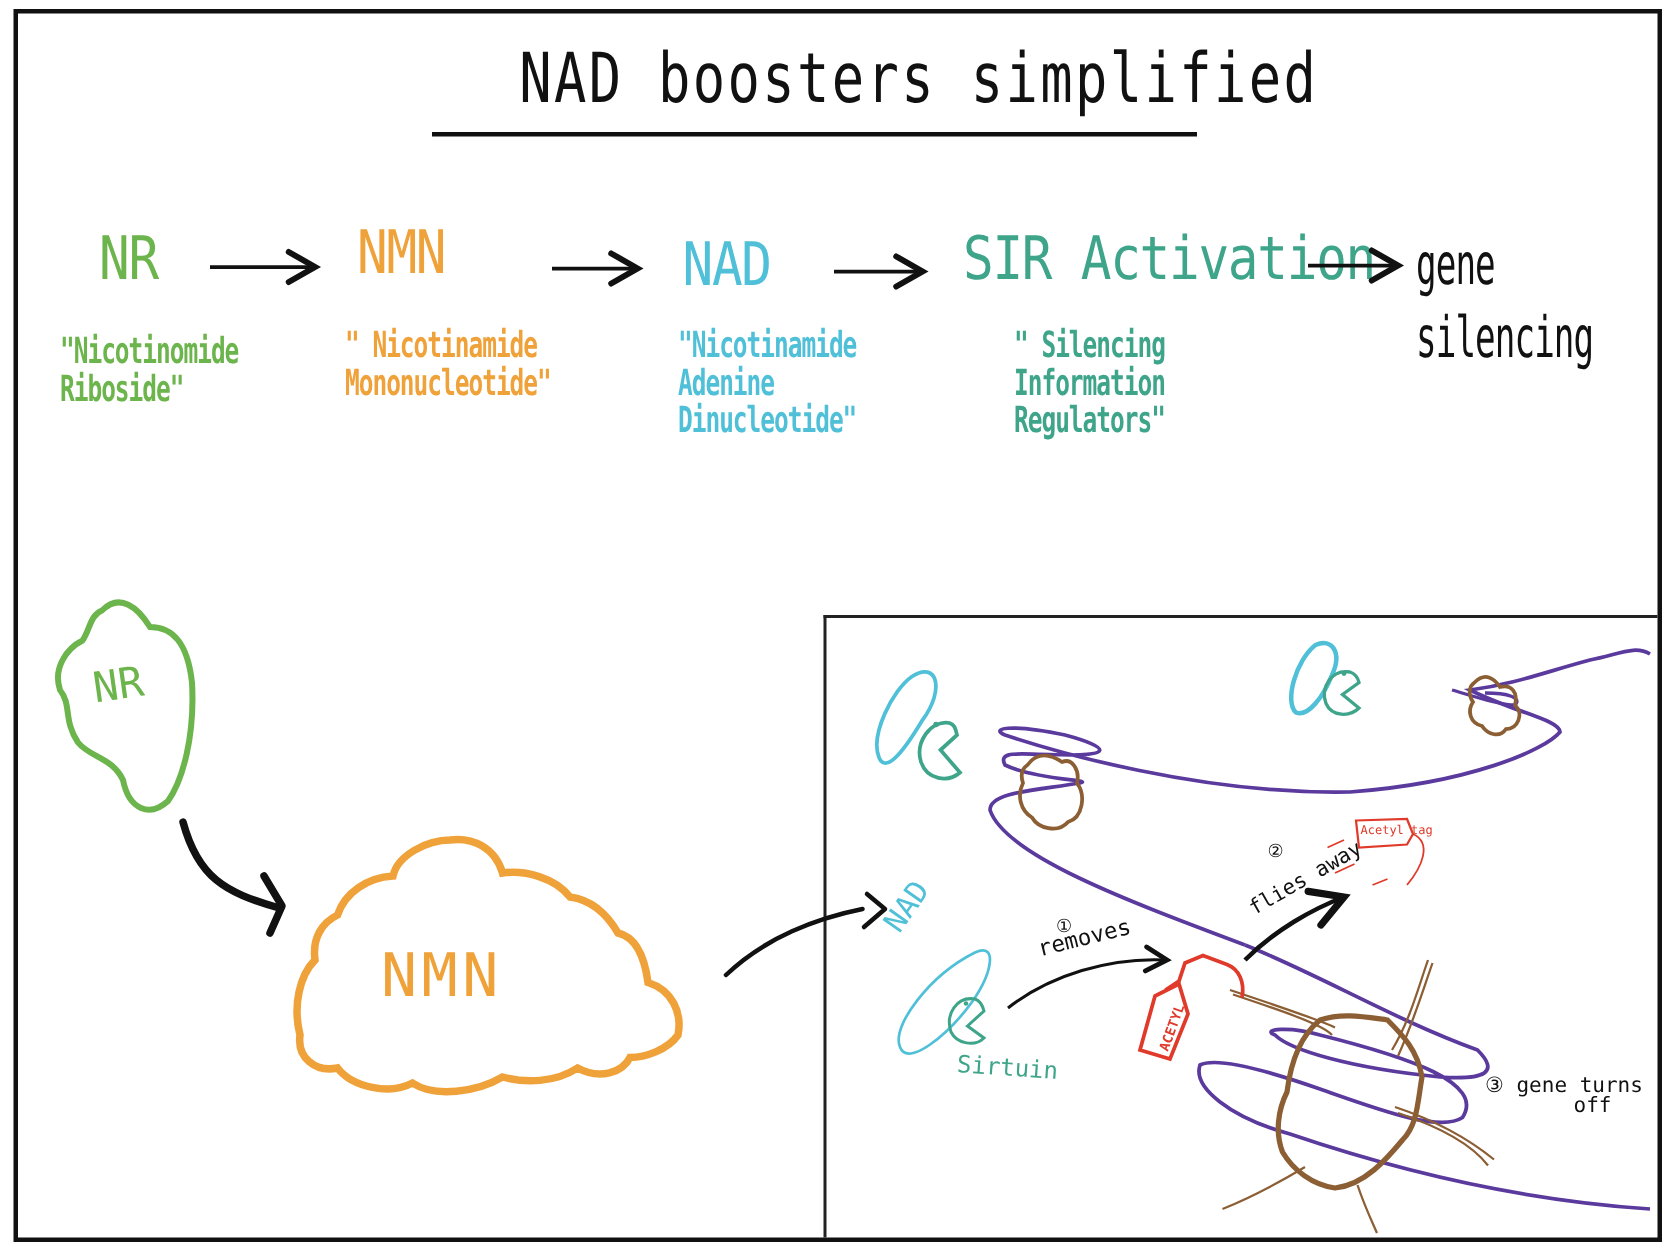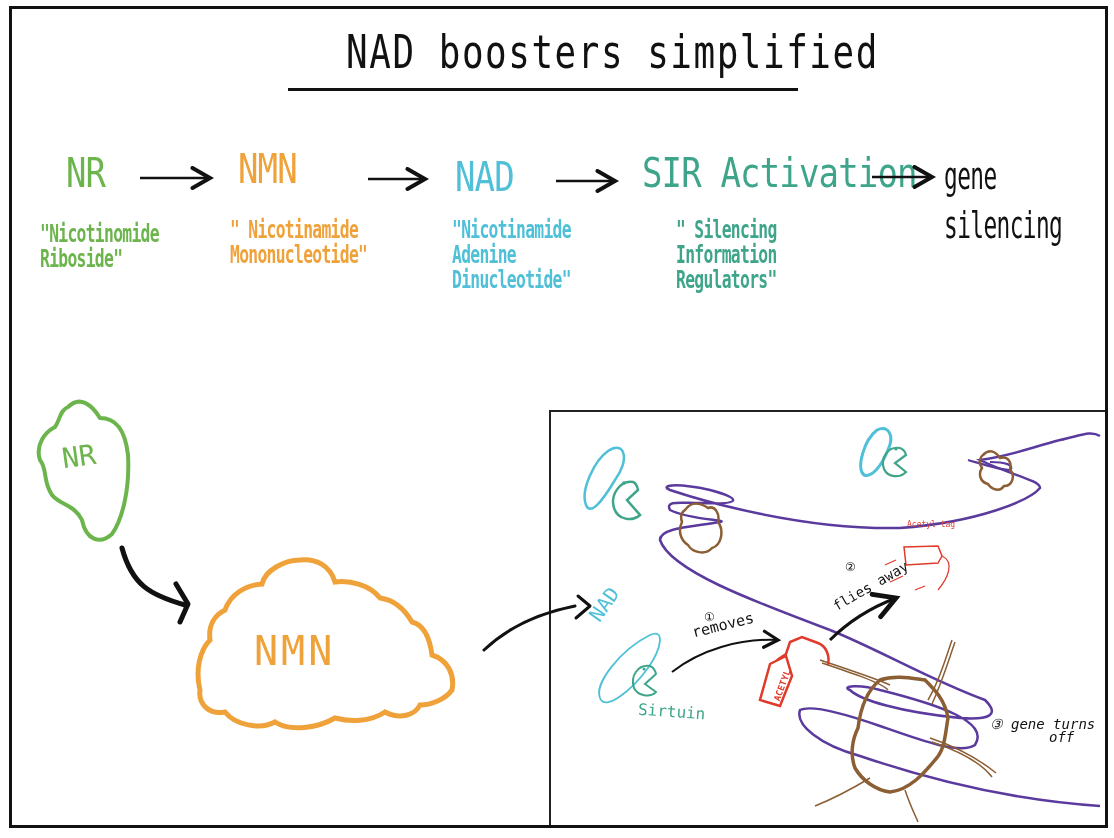--- a/index.html
+++ b/index.html
@@ -124,17 +124,17 @@
 
 <div class="lbl" style="left:584px;top:612px;font-size:20px;color:#4fc0d8;transform:rotate(-55deg);transform-origin:left top;">NAD</div>
 <div class="lbl" style="left:638px;top:702px;font-size:16px;color:#3fa58a;transform:rotate(4deg);">Sirtuin</div>
 
 <div class="lbl" style="left:704px;top:610px;font-size:12px;color:#111;">①</div>
 <div class="lbl" style="left:690px;top:624px;font-size:15px;color:#111;transform:rotate(-14deg);transform-origin:left top;">removes</div>
 
 <div class="lbl" style="left:845px;top:560px;font-size:12px;color:#111;">②</div>
 <div class="lbl" style="left:830px;top:600px;font-size:14px;color:#111;transform:rotate(-30deg);transform-origin:left top;">flies away</div>
 
-<div class="lbl" style="left:990px;top:718px;font-size:14px;color:#111;line-height:0.95;font-style:italic;">③ gene turns
+<div class="lbl" style="left:990px;top:718px;font-size:14px;color:#111;line-height:0.95;">③ gene turns
        off</div>
 
 <div class="lbl" style="left:772px;top:699px;font-size:9px;font-weight:bold;color:#e03a2a;transform:rotate(-70deg);transform-origin:left top;">ACETYL</div>
-<div class="lbl" style="left:907px;top:520px;font-size:8px;color:#e03a2a;text-align:center;">Acetyl tag</div>
+<div class="lbl" style="left:907px;top:549px;font-size:8px;color:#e03a2a;text-align:center;">Acetyl tag</div>
 
 </body></html>

